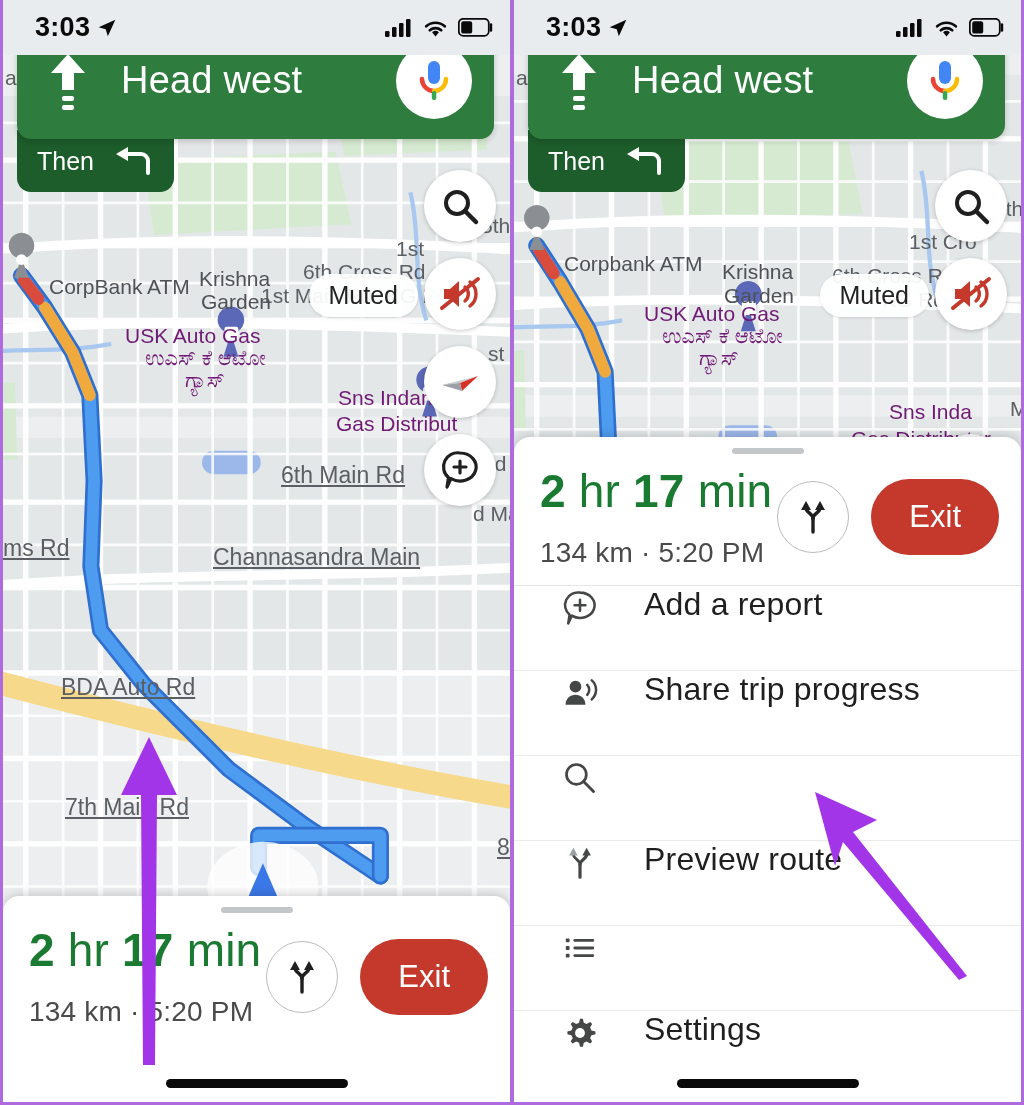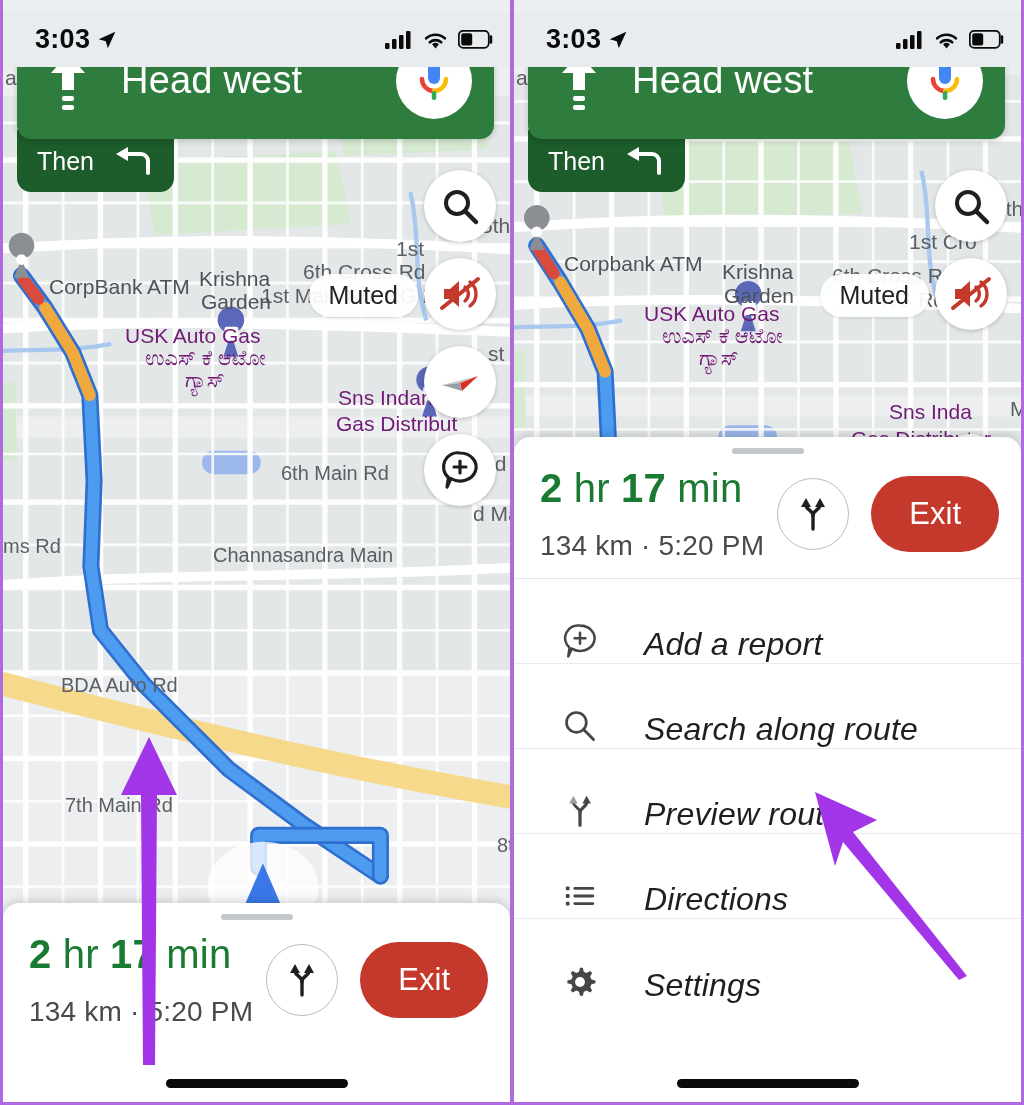--- a/index.html
+++ b/index.html
@@ -19,21 +19,21 @@
     overflow: hidden;
     background: #eceff1;
     border: 3px solid #b06ae0;
     border-top: none;
   }
   .panel.left  { border-right-width: 2px; }
   .panel.right { border-left-width: 2px; }
 
   
   .statusbar {
-    position: absolute; top: 12px; left: 0; right: 0; height: 55px;
+    position: absolute; top: 0; left: 0; right: 0; height: 55px;
     background: #e8ecef;
     display: flex; align-items: center; justify-content: space-between;
     padding: 0 16px 0 32px;
     z-index: 40;
   }
   .status-time {
     font-size: 27px; font-weight: 600; color: #0a0a0a;
     letter-spacing: .3px; display: flex; align-items: center; gap: 7px;
   }
   .loc-arrow { display: inline-block; width: 20px; height: 20px; }
@@ -113,21 +113,21 @@
   .grabber {
     width: 72px; height: 6px; border-radius: 3px; background: #c4c7c9;
     margin: 11px auto 0;
   }
   .trip-row {
     display: flex; align-items: center;
     padding: 12px 22px 16px 26px;
   }
   .trip-info { flex: 1 1 auto; }
   .trip-eta {
-    font-size: 40px; color: #1a7a32; letter-spacing: .2px; line-height: 1.1;
+    font-size: 46px; color: #1a7a32; letter-spacing: .2px; line-height: 1.1;
   }
   .trip-eta b { font-weight: 700; }
   .trip-eta .lite { font-weight: 400; }
   .trip-sub {
     font-size: 28px; color: #4a4a4a; margin-top: 20px; letter-spacing: .2px;
   }
   .alt-btn {
     width: 72px; height: 72px; border-radius: 50%;
     border: 1.6px solid #b9bcbe; background: #fff;
     display: flex; align-items: center; justify-content: center;
@@ -137,25 +137,24 @@
     background: #c5392c; color: #fff;
     border-radius: 44px;
     padding: 20px 38px;
     font-size: 31px;
     flex: 0 0 auto;
   }
 
   
   .menu { border-top: 1px solid #e4e6e7; }
   .menu-item {
-    display: flex; align-items: flex-end;
+    display: flex; align-items: flex-start;
     height: 85px;
     padding-left: 44px;
     border-bottom: 1px solid #e9ebec;
-    font-style: italic;
   }
   .menu-item:last-child { border-bottom: none; }
   .menu-icon {
     width: 44px; height: 44px; flex: 0 0 auto;
     display: flex; align-items: center; justify-content: center;
     color: #444746;
   }
   .menu-label {
     font-size: 32px; color: #1f1f1f; margin-left: 42px; letter-spacing: .2px;
   }
@@ -169,21 +168,21 @@
   
   .annot { position: absolute; z-index: 80; pointer-events: none; }
 
   
   .mlabel {
     position: absolute; font-size: 21px; color: #5b5f63;
     white-space: nowrap; font-family: "Liberation Sans", sans-serif;
   }
   .mlabel.poi   { color: #701a75; }
   .mlabel.place { color: #4e5256; }
-  .mlabel.big   { font-size: 20px; }
+  .mlabel.big   { font-size: 23px; text-decoration: underline; }
   .google-logo {
     position: absolute; font-size: 31px; font-weight: 500;
     letter-spacing: -1px; font-family: "Liberation Sans", sans-serif;
   }
   .g1{color:#4285F4}.g2{color:#EA4335}.g3{color:#FBBC05}.g4{color:#4285F4}.g5{color:#34A853}.g6{color:#EA4335}
 </style>
 </head>
 <body>
 
 <div class="stage">
@@ -566,29 +565,39 @@
         <div class="menu-item">
           <span class="menu-icon">
             <svg width="38" height="38" viewBox="0 0 42 42">
               <path d="M21 4 a16 14 0 1 1 -9 25.5 L8 38 L9.5 28.5 A14 14 0 0 1 21 4 Z" stroke="#444746" stroke-width="2.8" fill="none" stroke-linejoin="round"></path>
               <path d="M21 12 V24 M15 18 H27" stroke="#444746" stroke-width="2.8" stroke-linecap="round"></path>
             </svg>
           </span>
           <span class="menu-label">Add a report</span>
         </div>
 
+        <div class="menu-item">
+          <span class="menu-icon">
+            <svg width="38" height="38" viewBox="0 0 42 42">
+              <circle cx="16" cy="14" r="6.5" fill="#444746"></circle>
+              <path d="M5 34 c0-7 5.5-11 11-11 s11 4 11 11 Z" fill="#444746"></path>
+              <path d="M29 12 a8 8 0 0 1 0 11" stroke="#444746" stroke-width="2.8" fill="none" stroke-linecap="round"></path>
+              <path d="M34 7 a14 14 0 0 1 0 21" stroke="#444746" stroke-width="2.8" fill="none" stroke-linecap="round"></path>
+            </svg>
+          </span>
+          <span class="menu-label">Share trip progress</span>
+        </div>
 
         <div class="menu-item">
           <span class="menu-icon">
             <svg width="36" height="36" viewBox="0 0 40 40">
               <circle cx="16" cy="16" r="11" stroke="#444746" stroke-width="3" fill="none"></circle>
               <path d="M24 24 L35 35" stroke="#444746" stroke-width="3.2" stroke-linecap="round"></path>
             </svg>
           </span>
-          <span class="menu-label">Search along route</span>
         </div>
 
         <div class="menu-item">
           <span class="menu-icon">
             <svg width="36" height="36" viewBox="0 0 38 38">
               <path d="M19 34 V21 C19 15 26 15 26 10" stroke="#444746" stroke-width="3.4" fill="none" stroke-linecap="round"></path>
               <path d="M19 21 C19 15 12 15 12 10" stroke="#444746" stroke-width="3" fill="none" stroke-linecap="round"></path>
               <path d="M12 3 L16.5 11 H7.5 Z" fill="#9aa0a6"></path>
               <path d="M26 3 L30.5 11 H21.5 Z" fill="#444746"></path>
             </svg>
@@ -602,21 +611,20 @@
               <g fill="#444746">
                 <rect x="4" y="9" width="4" height="4" rx="1"></rect>
                 <rect x="4" y="17" width="4" height="4" rx="1"></rect>
                 <rect x="4" y="25" width="4" height="4" rx="1"></rect>
                 <rect x="12" y="9.5" width="22" height="3" rx="1.5"></rect>
                 <rect x="12" y="17.5" width="22" height="3" rx="1.5"></rect>
                 <rect x="12" y="25.5" width="22" height="3" rx="1.5"></rect>
               </g>
             </svg>
           </span>
-          <span class="menu-label">Directions</span>
         </div>
 
         <div class="menu-item">
           <span class="menu-icon">
             <svg width="36" height="36" viewBox="0 0 38 38">
               <path d="M19 4 l3 0 1 4.2 3 1.4 3.7-2.1 2.1 2.1 -2.1 3.7 1.4 3 4.2 1 0 3 -4.2 1 -1.4 3 2.1 3.7 -2.1 2.1 -3.7-2.1 -3 1.4 -1 4.2 -3 0 -1-4.2 -3-1.4 -3.7 2.1 -2.1-2.1 2.1-3.7 -1.4-3 -4.2-1 0-3 4.2-1 1.4-3 -2.1-3.7 2.1-2.1 3.7 2.1 3-1.4 Z" fill="#444746"></path>
               <circle cx="19" cy="19" r="5.2" fill="#ffffff"></circle>
             </svg>
           </span>
           <span class="menu-label">Settings</span>

